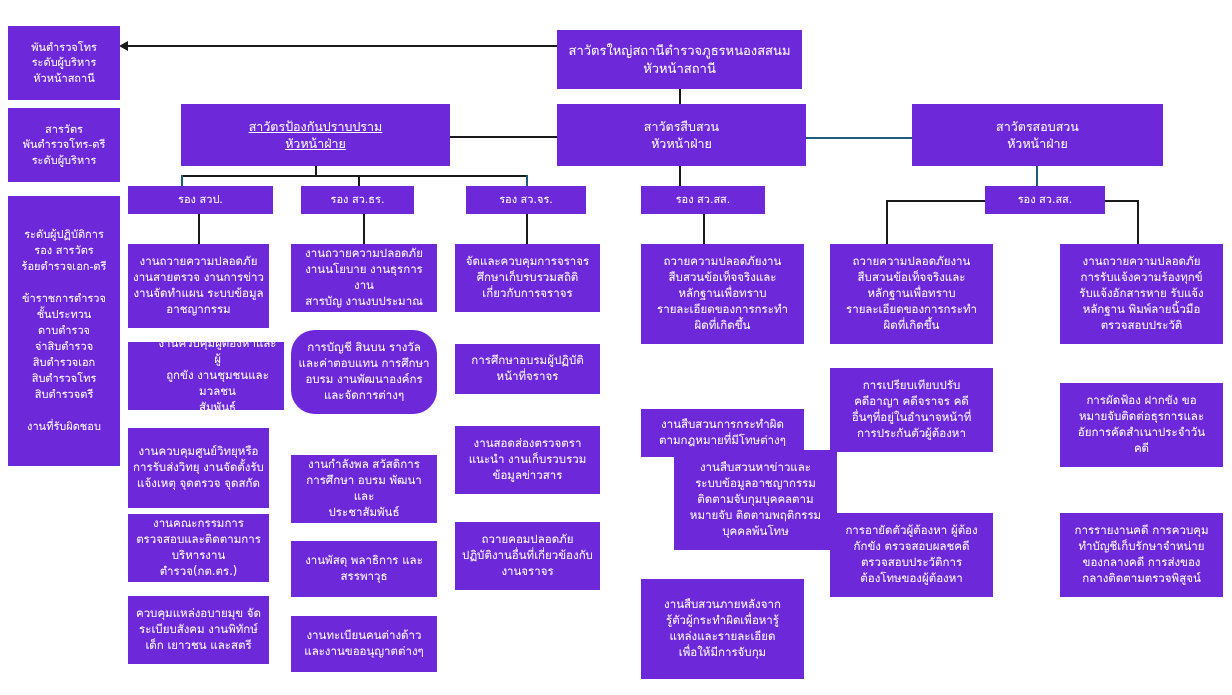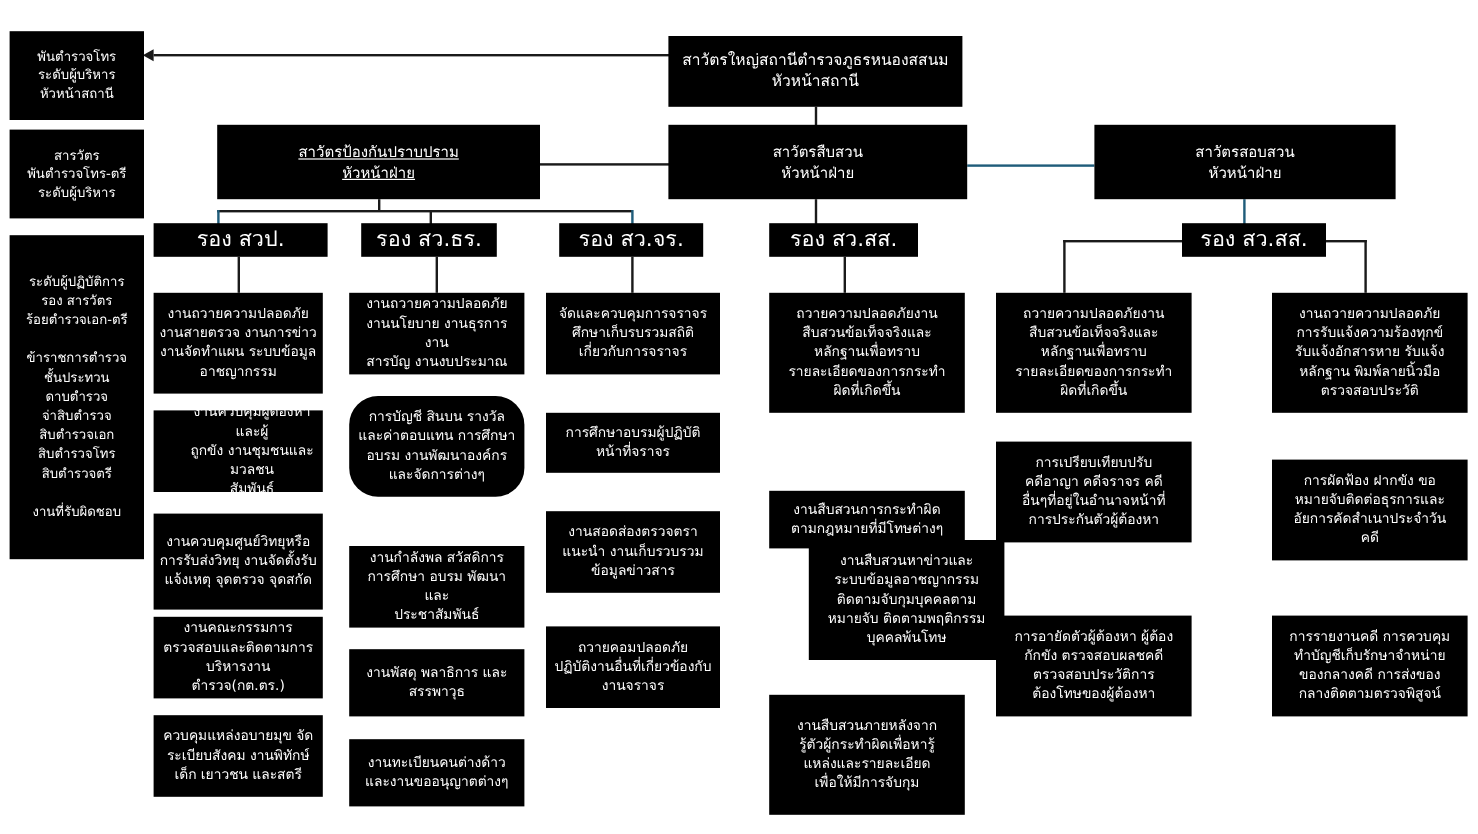--- a/index.html
+++ b/index.html
@@ -13,37 +13,37 @@
   }
   #canvas {
     position: relative;
     width: 1232px;
     height: 695px;
     background: #ffffff;
     overflow: hidden;
   }
   .box {
     position: absolute;
-    background: #000000;
+    background: #6d28d9;
     color: #ffffff;
     display: flex;
     align-items: center;
     justify-content: center;
     text-align: center;
     box-sizing: border-box;
     padding: 3px 5px;
     line-height: 1.38;
     font-size: 11.5px;
     white-space: pre-line;
     z-index: 3;
   }
   .box.small  { font-size: 11px; }
   .box.title  { font-size: 13px; }
   .box.mid    { font-size: 12.5px; }
-  .box.rong   { font-size: 18px; }
+  .box.rong   { font-size: 11px; }
   .line {
     position: absolute;
     background: #1a1a1a;
     z-index: 1;
   }
   .line.blue { background: #1F5C7A; }
   .arrow-head {
     position: absolute;
     width: 0;
     height: 0;
@@ -127,21 +127,21 @@
   <div class="box rong" style="left:466px; top:186px; width:120px; height:28px;">รอง สว.จร.</div>
 
   <div class="box rong" style="left:641px; top:186px; width:124px; height:28px;">รอง สว.สส.</div>
 
   <div class="box rong" style="left:985px; top:186px; width:120px; height:28px;">รอง สว.สส.</div>
 
   <div class="box" style="left:128px; top:244px; width:141px; height:84px;">งานถวายความปลอดภัย
 งานสายตรวจ งานการข่าว
 งานจัดทำแผน ระบบข้อมูล
 อาชญากรรม</div>
-  <div class="box" style="left:128px; top:342px; width:141px; height:68px;padding-left:28px;">งานควบคุมผู้ต้องหาและผู้
+  <div class="box" style="left:128px; top:342px; width:156px; height:68px;padding-left:28px;">งานควบคุมผู้ต้องหาและผู้
 ถูกขัง งานชุมชนและมวลชน
 สัมพันธ์</div>
   <div class="box" style="left:128px; top:428px; width:141px; height:80px;">งานควบคุมศูนย์วิทยุหรือ
 การรับส่งวิทยุ งานจัดตั้งรับ
 แจ้งเหตุ จุดตรวจ จุดสกัด</div>
   <div class="box" style="left:128px; top:514px; width:141px; height:68px;">งานคณะกรรมการ
 ตรวจสอบและติดตามการ
 บริหารงานตำรวจ(กต.ตร.)</div>
   <div class="box" style="left:128px; top:596px; width:141px; height:68px;">ควบคุมแหล่งอบายมุข จัด
 ระเบียบสังคม งานพิทักษ์

